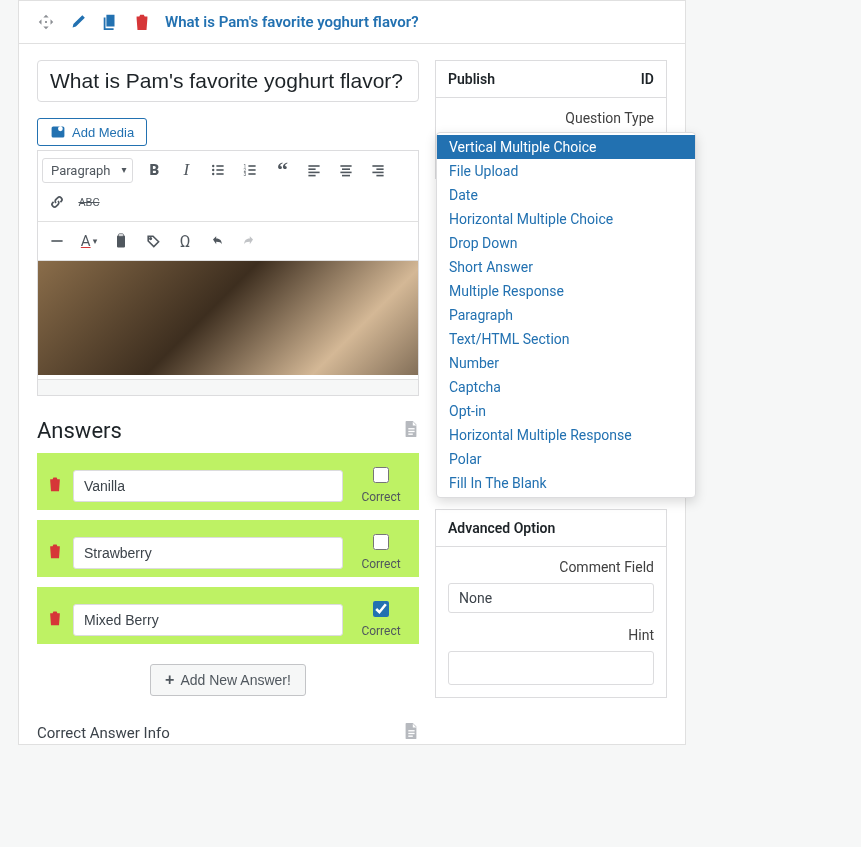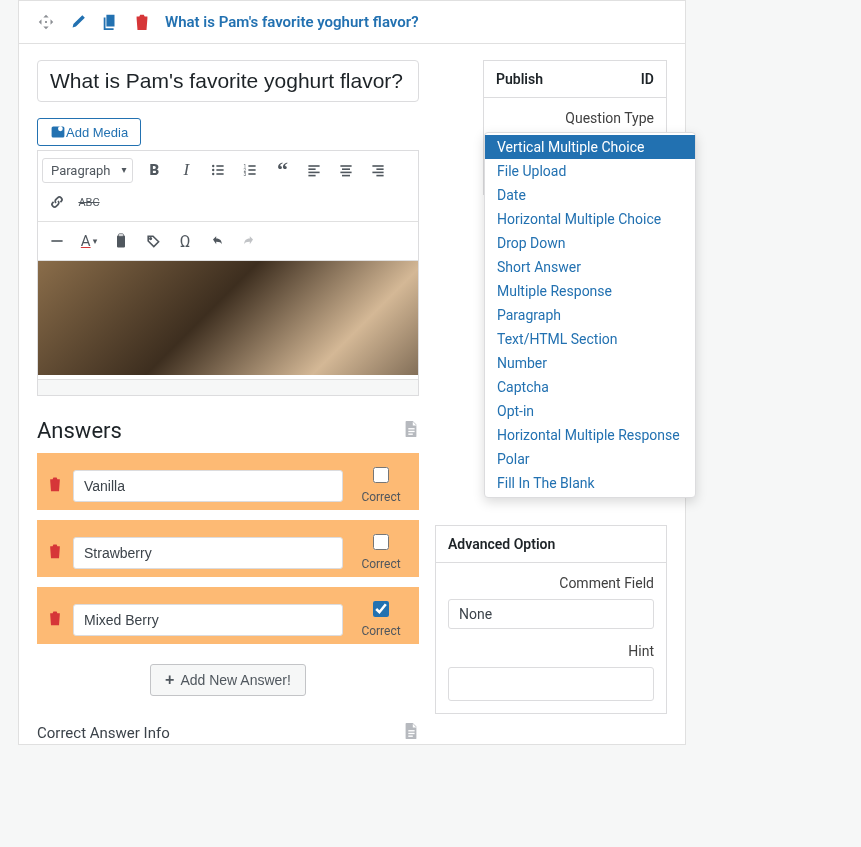--- a/index.html
+++ b/index.html
@@ -19,21 +19,21 @@
   
   .main-col { flex: 1; min-width: 0; }
   .side-col { width: 232px; position: relative; }
   
   .title-input {
     width: 100%; padding: 8px 12px; font-size: 21px; border: 1px solid #dcdcde;
     border-radius: 4px; color: #1d2327; background: #fff;
   }
   
   .add-media {
-    display: inline-flex; align-items: center; gap: 0;
+    display: inline-flex; align-items: center; gap: 6px;
     border: 1px solid #2271b1; color: #2271b1; background: #fff;
     padding: 5px 12px; border-radius: 3px; margin-top: 16px; cursor: pointer;
     font-size: 13px;
   }
   
   .editor-box { border: 1px solid #dcdcde; margin-top: 4px; background: #fff; }
   .editor-tabs { display: flex; justify-content: flex-end; border-bottom: 1px solid #dcdcde; background: #f6f7f7; }
   .editor-tab { padding: 7px 16px; font-size: 13px; color: #50575e; border-left: 1px solid #dcdcde; cursor: pointer; }
   .editor-tab.active { background: #f0f0f0; }
   
@@ -54,21 +54,21 @@
   }
   .editor-scrollbar { width: 16px; background: #f6f7f7; border-left: 1px solid #e0e0e0; display: flex; flex-direction: column; justify-content: space-between; align-items: center; padding: 2px 0; }
   .scroll-arrow { font-size: 10px; color: #50575e; cursor: pointer; }
   .scroll-thumb { width: 10px; height: 38px; background: #c0c0c0; border-radius: 2px; }
   .resize-handle { height: 16px; border-top: 1px solid #e0e0e0; background: #f6f7f7; }
   
   .section-heading { display: flex; justify-content: space-between; align-items: center; margin-top: 22px; }
   .section-heading h3 { font-size: 22px; font-weight: 400; color: #1d2327; }
   .doc-icon { color: #8c8f94; }
   
-  .answer-row { display: flex; align-items: center; gap: 10px; background: #fdba74; padding: 14px 10px 6px 10px; margin-top: 10px; }
+  .answer-row { display: flex; align-items: center; gap: 10px; background: #bef264; padding: 14px 10px 6px 10px; margin-top: 10px; }
   .answer-row .trash { color: #d63638; cursor: pointer; flex-shrink: 0; }
   .answer-input { flex: 1; padding: 7px 10px; border: 1px solid #dcdcde; border-radius: 3px; font-size: 14px; color: #3c434a; background: #fff; }
   .correct-col { width: 56px; text-align: center; }
   .correct-col input[type=checkbox] { width: 16px; height: 16px; accent-color: #2271b1; cursor: pointer; }
   .correct-label { font-size: 12px; color: #50575e; margin-top: 4px; display: block; }
   
   .add-answer-wrap { text-align: center; margin-top: 20px; }
   .add-answer {
     display: inline-flex; align-items: center; gap: 6px;
     border: 1px solid #c3c4c7; color: #50575e; background: #f6f7f7;
@@ -314,21 +314,21 @@
               <path d="M3 1h7l4 4v13a1 1 0 01-1 1H3a1 1 0 01-1-1V2a1 1 0 011-1zm7 1v4h4"></path>
               <rect x="5" y="9" width="7" height="1.5" fill="#fff"></rect>
               <rect x="5" y="12" width="7" height="1.5" fill="#fff"></rect>
               <rect x="5" y="15" width="5" height="1.5" fill="#fff"></rect>
             </svg>
         </span>
       </div>
     </div>
 
     <div class="side-col">
-      <div class="panel" style="margin-bottom:0;margin-left:48px;">
+      <div class="panel" style="margin-bottom:0;">
         <div class="panel-head">
           <span>Publish</span>
           <span>ID</span>
         </div>
         <div class="panel-body overlap-stack" style="position:relative;">
           <span class="panel-label">Question Type</span>
           <div class="qt-select">Vertical Multiple Choice</div>
 
           <div class="dropdown" id="qt-dropdown">
               <div class="dropdown-item selected">Vertical Multiple Choice</div>

